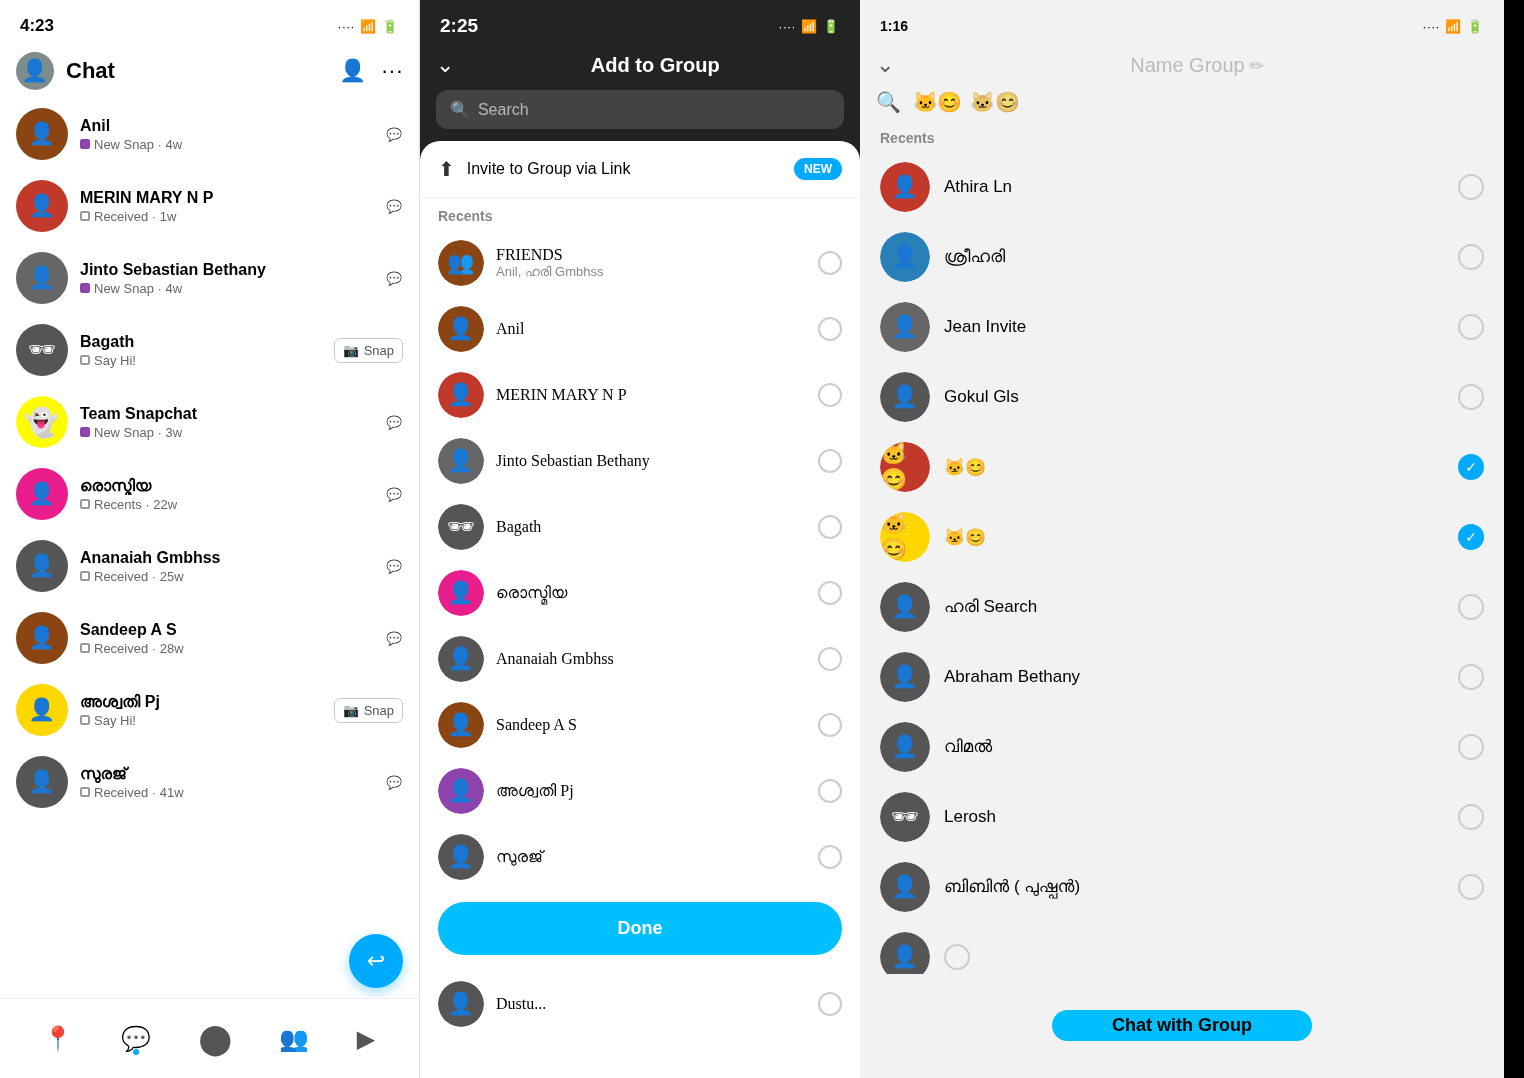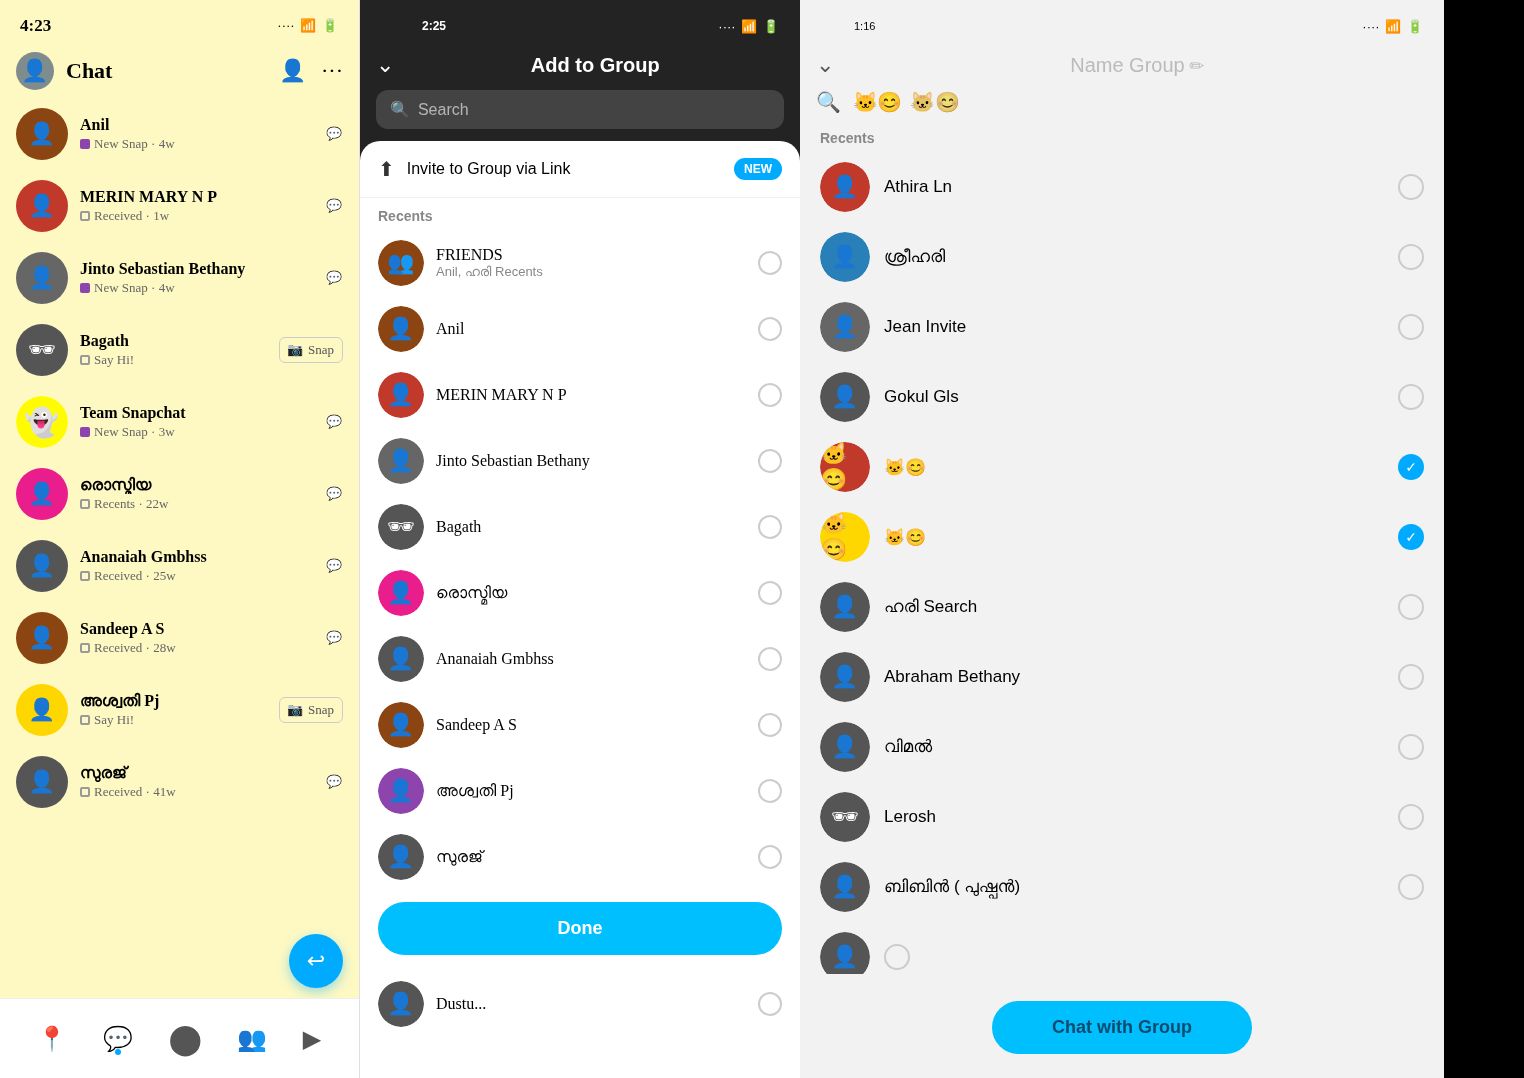--- a/index.html
+++ b/index.html
@@ -14,24 +14,23 @@
 
     
     .panel {
       position: relative;
       height: 1078px;
       overflow: hidden;
     }
 
     
     .panel-left {
-      width: 360px;
-      background: #fef9c3;
+      width: 420px;
+      background: #ffffff;
       border-right: 1px solid #e0e0e0;
-      font-family: Liberation Serif, serif;
     }
 
     .status-bar {
       display: flex;
       align-items: center;
       justify-content: space-between;
       padding: 12px 20px 4px;
       height: 44px;
     }
     .status-time {
@@ -217,24 +216,23 @@
       flex-direction: column;
     }
     .modal-status {
       display: flex;
       align-items: center;
       justify-content: space-between;
       padding: 12px 20px 4px;
       height: 44px;
     }
     .modal-status-time {
-      font-size: 12px;
+      font-size: 19px;
       font-weight: 700;
       color: #fff;
-      margin-left: 42px;
     }
     .modal-header {
       display: flex;
       align-items: center;
       padding: 8px 16px 12px;
       color: #fff;
       gap: 12px;
     }
     .modal-back { font-size: 22px; color: #fff; cursor: pointer; }
     .modal-title {
@@ -354,24 +352,23 @@
       background: #f2f2f2;
     }
     .rp-status {
       display: flex;
       align-items: center;
       justify-content: space-between;
       padding: 12px 20px 4px;
       height: 44px;
     }
     .rp-time {
-      font-size: 11px;
-      font-weight: 400;
+      font-size: 14px;
+      font-weight: 700;
       color: #000;
-      margin-left: 34px;
     }
     .rp-header {
       display: flex;
       align-items: center;
       padding: 8px 16px 12px;
       gap: 12px;
       background: #f2f2f2;
     }
     .rp-back { font-size: 22px; color: #555; cursor: pointer; }
     .rp-title-area { flex: 1; text-align: center; }
@@ -448,29 +445,29 @@
     .rp-bottom {
       position: absolute;
       bottom: 0;
       left: 0;
       width: 100%;
       padding: 12px 20px 20px;
       background: #f2f2f2;
     }
     .chat-group-btn {
       background: #00BFFF;
-      color: #0c4a6e;
+      color: #000000;
       font-size: 18px;
       font-weight: 700;
       border: none;
       border-radius: 30px;
-      padding: 16px 32px;
+      padding: 5px 32px;
       cursor: pointer;
       display: block;
-      margin: 4px auto;
+      margin: 17px auto;
       min-width: 260px;
     }
 
     
     .person-placeholder {
       width: 100%;
       height: 100%;
       display: flex;
       align-items: center;
       justify-content: center;
@@ -711,21 +708,21 @@
       <div class="recents-label">Recents</div>
 
       <div class="modal-list">
 
         <div class="modal-item">
           <div class="modal-avatar">
             <div class="person-placeholder" style="background:#8B4513;border-radius:50%">👥</div>
           </div>
           <div style="flex:1">
             <div class="modal-name">FRIENDS</div>
-            <div class="modal-sub">Anil, ഹരി Recents</div>
+            <div class="modal-sub">Anil, ഹരി Gmbhss</div>
           </div>
           <div class="radio-circle"></div>
         </div>
 
         <div class="modal-item">
           <div class="modal-avatar">
             <div class="person-placeholder" style="background:#8B4513;border-radius:50%">👤</div>
           </div>
           <div class="modal-name">Anil</div>
           <div class="radio-circle"></div>

